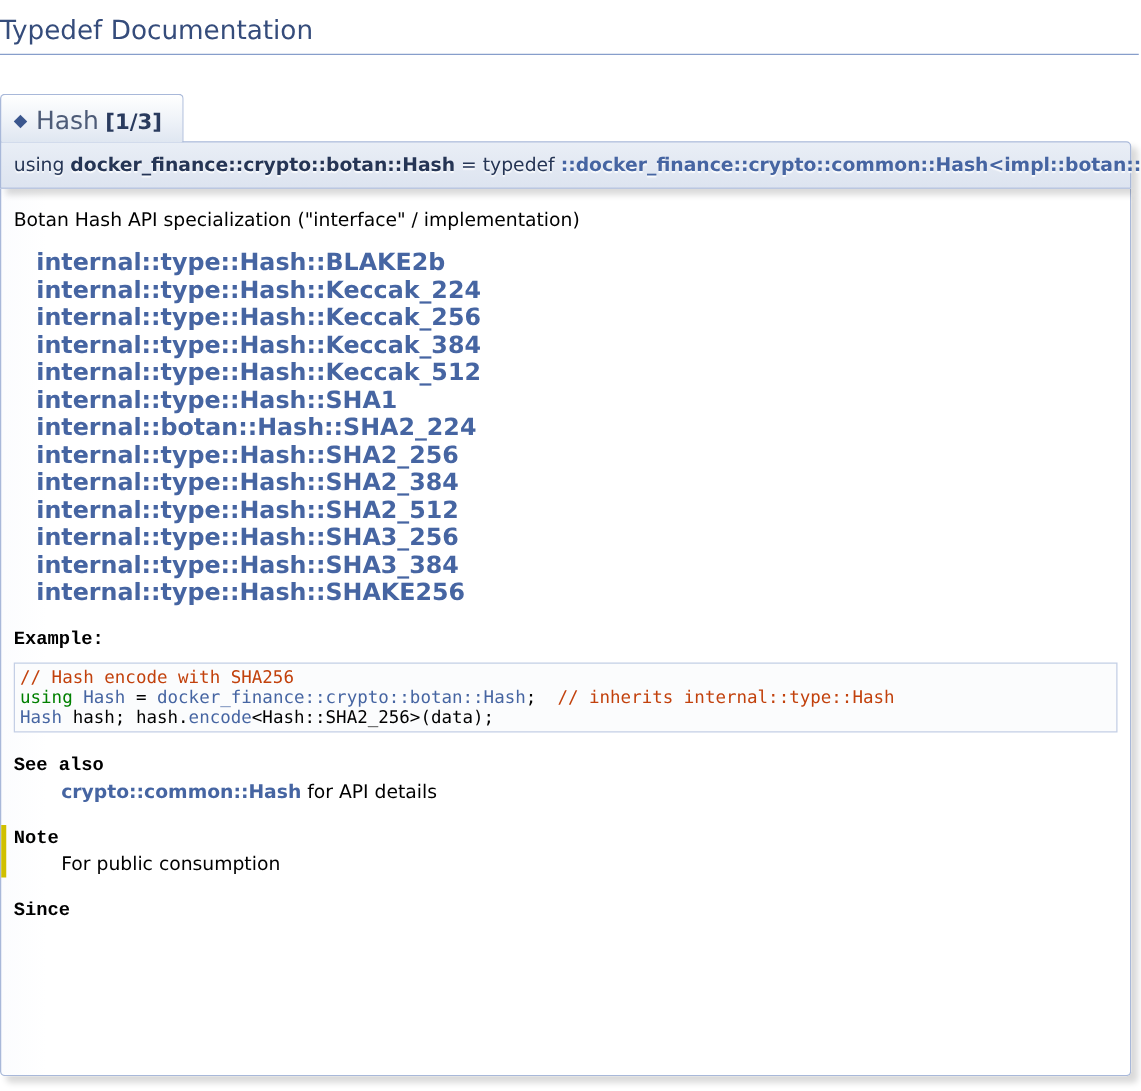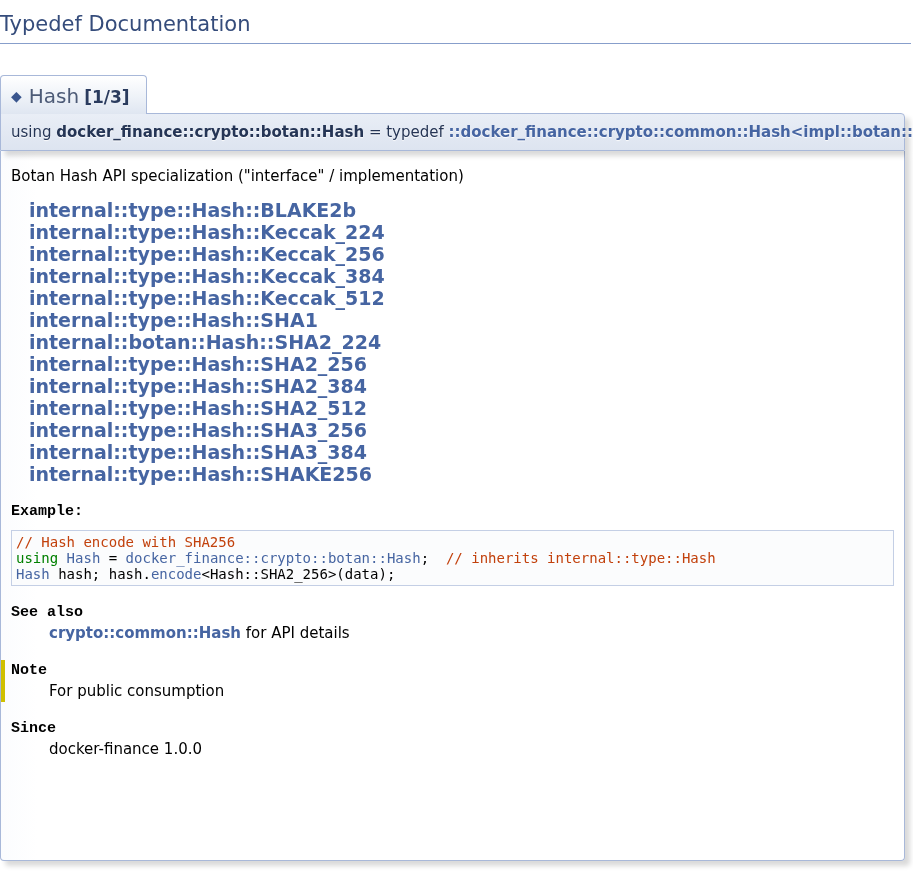--- a/index.html
+++ b/index.html
@@ -127,19 +127,18 @@
           <dd><a class="el" href="#">crypto::common::Hash</a><span> for API details</span></dd>
         </dl>
 
         <dl class="section note">
           <dt>Note</dt>
           <dd>For public consumption</dd>
         </dl>
 
         <dl class="section since">
           <dt>Since</dt>
-          <dd>docker-finance 1.0.0</dd>
         </dl>
       </div>
     </div>
   </div>
 
 </div>
 
 </body></html>

